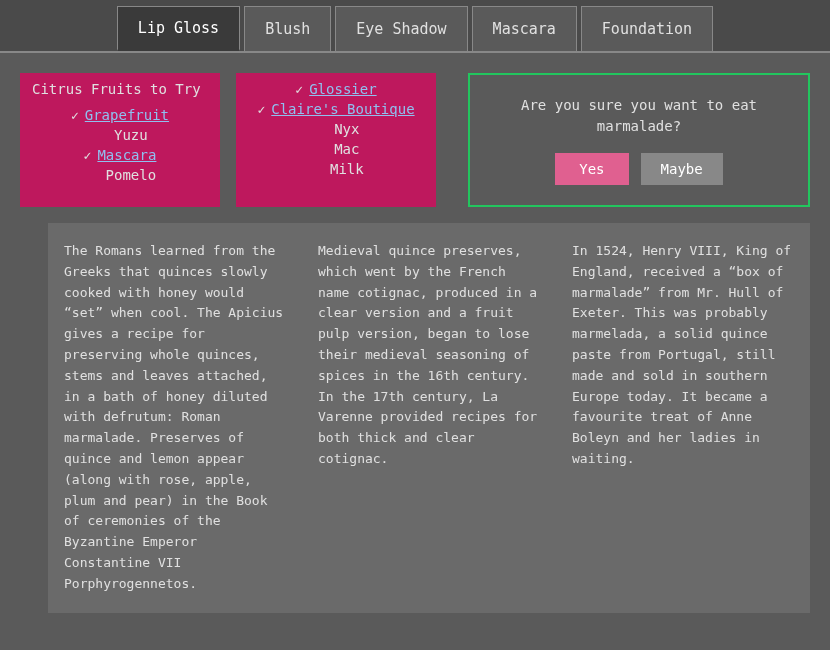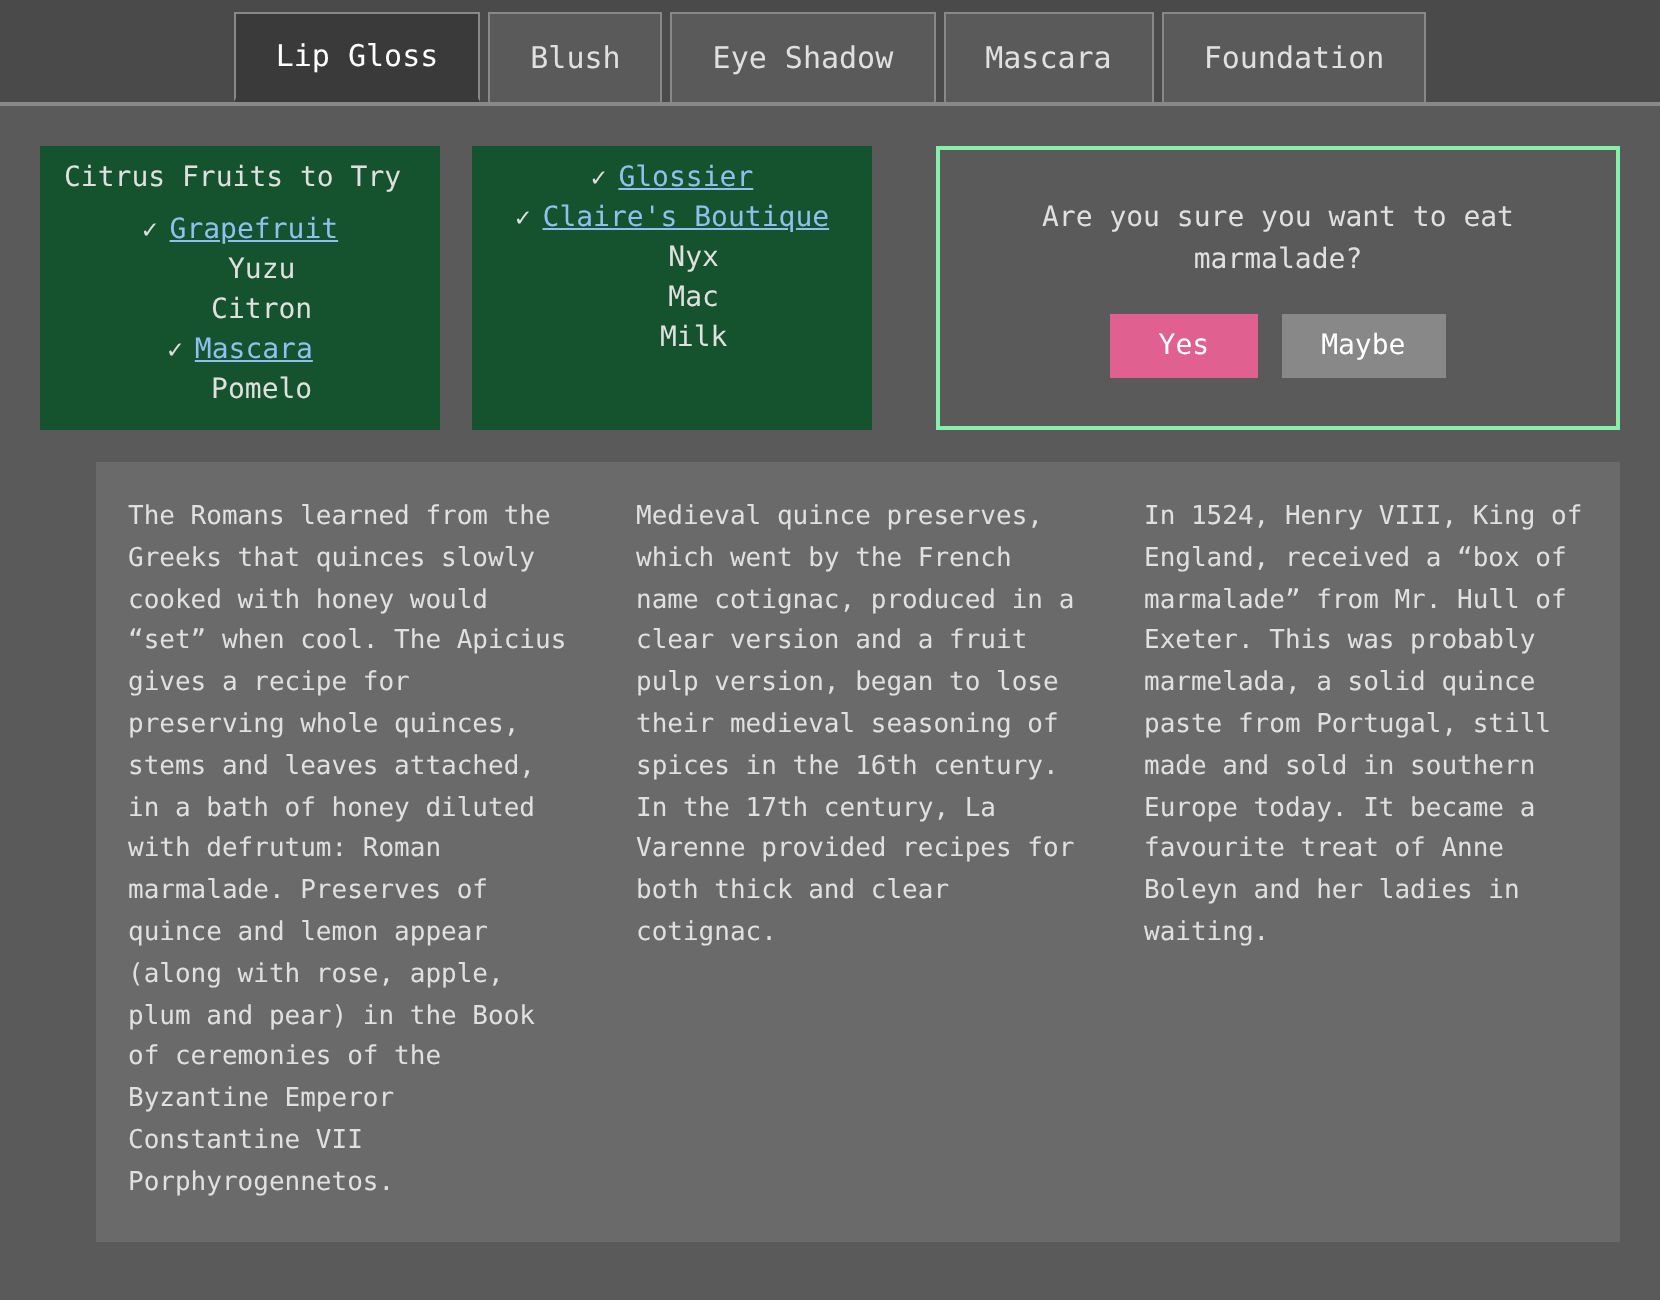--- a/index.html
+++ b/index.html
@@ -42,21 +42,21 @@
     }
 
     
     .top-row {
       display: flex;
       gap: 16px;
       margin-bottom: 16px;
     }
 
     .list-section {
-      background: #14532d;
+      background: #be185d;
       min-width: 200px;
       padding: 8px 12px;
     }
 
     .list-section h3 {
       font-size: 14px;
       font-weight: normal;
       margin-bottom: 10px;
       color: #e0e0e0;
     }
@@ -75,21 +75,21 @@
     .list-item a {
       color: #90c0f0;
       text-decoration: underline;
     }
     .list-item span {
       color: #e0e0e0;
     }
 
     
     .dialog {
-      border: 2px solid #86efac;
+      border: 2px solid #22c55e;
       background: #5a5a5a;
       padding: 20px 24px;
       min-width: 220px;
       display: flex;
       flex-direction: column;
       align-items: center;
       gap: 16px;
     }
     .dialog-text {
       text-align: center;
@@ -153,24 +153,20 @@
       <h3>Citrus Fruits to Try</h3>
       <div class="list-item">
         <span class="check">✓</span>
         <a href="#">Grapefruit</a>
       </div>
       <div class="list-item">
         <span class="check">&nbsp;&nbsp;</span>
         <span>Yuzu</span>
       </div>
       <div class="list-item">
-        <span class="check">&nbsp;&nbsp;</span>
-        <span>Citron</span>
-      </div>
-      <div class="list-item">
         <span class="check">✓</span>
         <a href="#">Mascara</a>
       </div>
       <div class="list-item">
         <span class="check">&nbsp;&nbsp;</span>
         <span>Pomelo</span>
       </div>
     </div>
 
     <div class="list-section">

